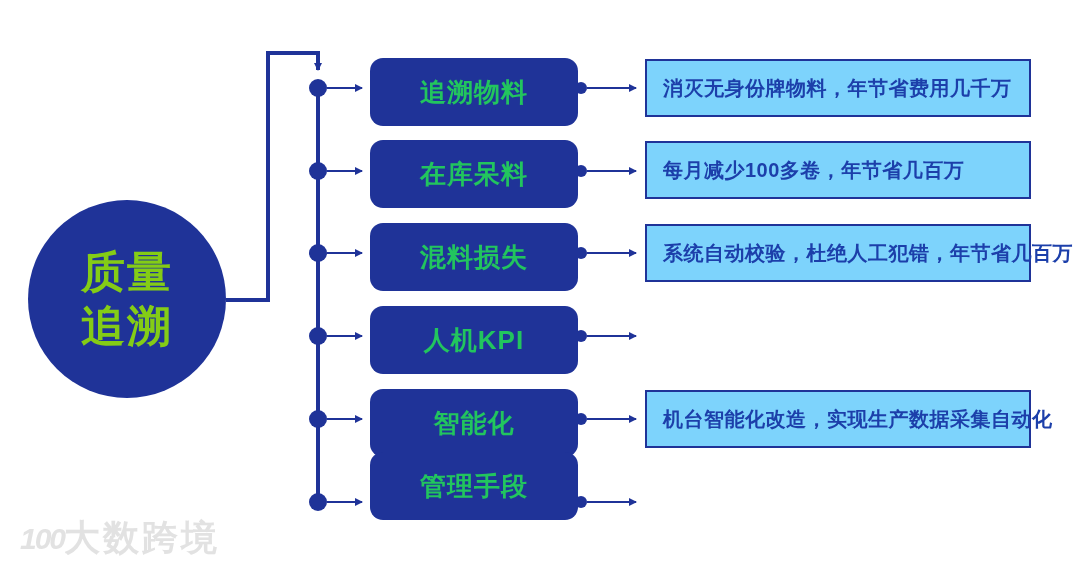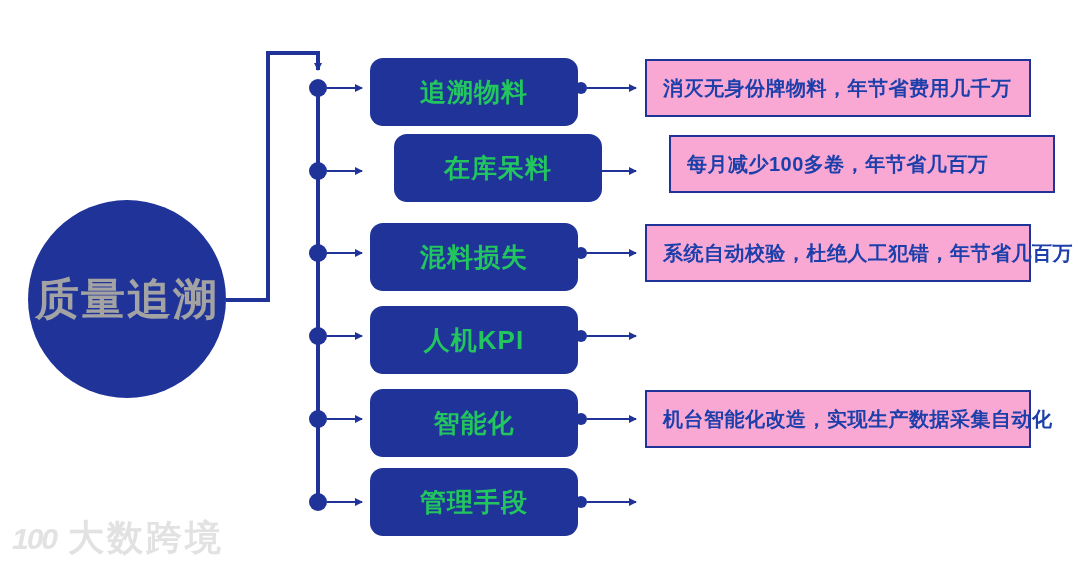--- a/index.html
+++ b/index.html
@@ -8,52 +8,52 @@
     width:1080px;height:569px;
     background:#ffffff;
     overflow:hidden;
     font-family:"Liberation Sans","DejaVu Sans",sans-serif;
   }
   
   .root-circle{
     position:absolute;left:28px;top:200px;
     width:198px;height:198px;border-radius:50%;
     background:#1F3398;
-    display:flex;flex-direction:row;align-items:center;justify-content:center;
-    color:#a3a3a3;font-weight:bold;font-size:44px;line-height:54px;
+    display:flex;flex-direction:column;align-items:center;justify-content:center;
+    color:#84cc16;font-weight:bold;font-size:44px;line-height:54px;
     letter-spacing:2px;text-align:center;
   }
   
   .connectors{position:absolute;left:0;top:0;width:1080px;height:569px;pointer-events:none;}
   
   .row{position:absolute;left:370px;width:650px;height:60px;}
   .row-1{top:58px;}
-  .row-2{top:134px;margin-left:24px;}
+  .row-2{top:140px;}
   .row-3{top:223px;}
   .row-4{top:306px;}
   .row-5{top:389px;}
-  .row-6{top:468px;}
+  .row-6{top:452px;}
   .label-box{
     position:absolute;left:0;top:0;width:208px;height:68px;
     background:#1F3398;border-radius:13px;
     display:flex;align-items:center;justify-content:center;
     color:#22c55e;font-weight:bold;font-size:26px;letter-spacing:1px;
   }
   .desc-box{
     position:absolute;left:275px;top:1px;width:366px;height:54px;
-    background:#f9a8d4;border:2px solid #1F3398;
+    background:#7dd3fc;border:2px solid #1F3398;
     display:flex;align-items:center;
     padding-left:16px;
     color:#1C3FAA;font-weight:bold;font-size:20px;letter-spacing:0.5px;
     white-space:nowrap;
   }
   
   .watermark{
-    position:absolute;left:12px;bottom:6px;
-    display:flex;align-items:center;gap:12px;
+    position:absolute;left:20px;bottom:6px;
+    display:flex;align-items:center;gap:0;
     color:#e2e2e2;font-weight:bold;
     user-select:none;
   }
   .watermark .logo{font-size:30px;font-style:italic;letter-spacing:-2px;}
   .watermark .wm-text{font-size:36px;letter-spacing:3px;}
 </style>
 </head>
 <body>
 
 <div class="canvas">

